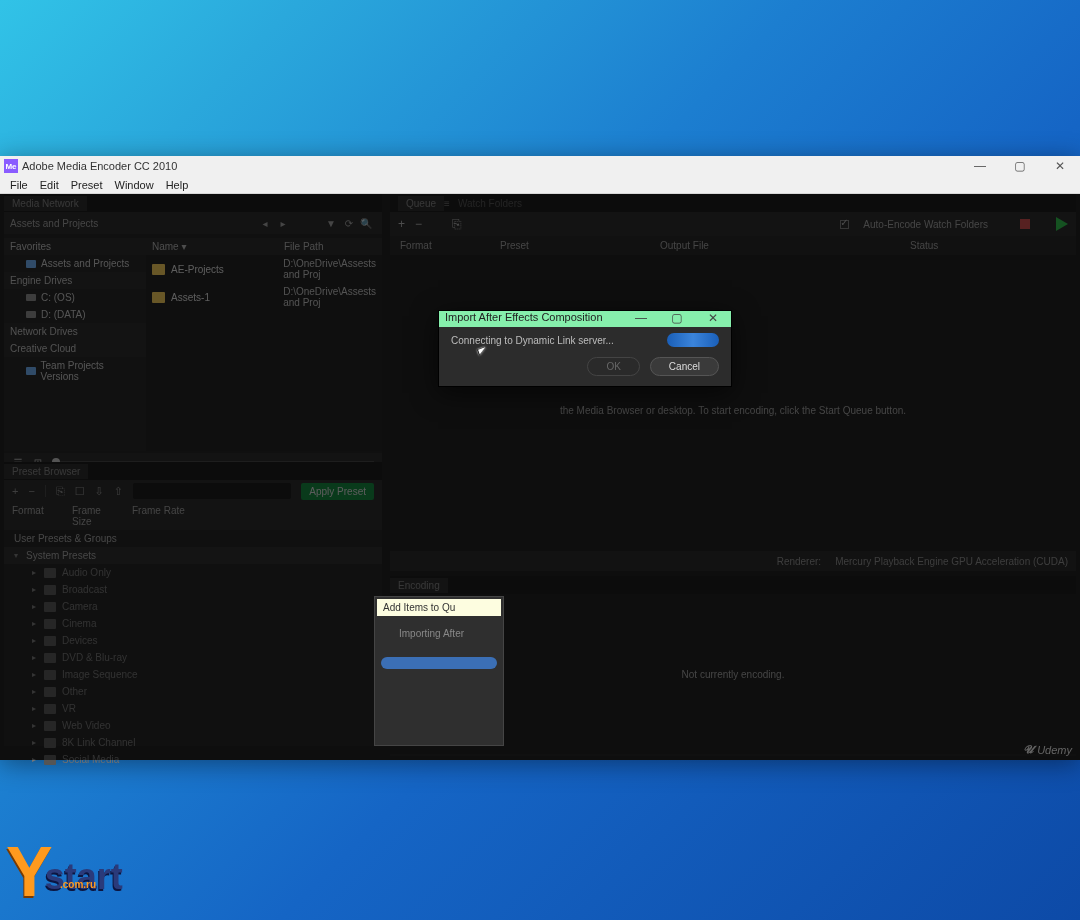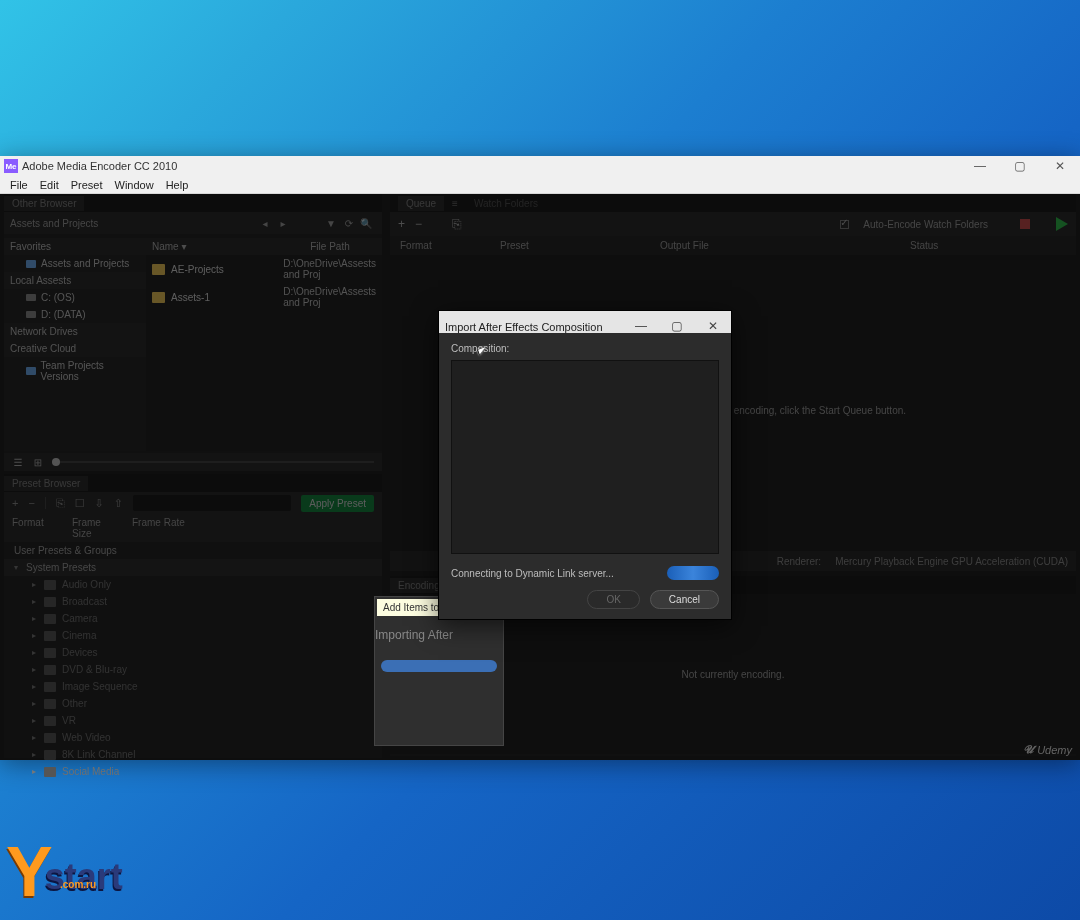--- a/index.html
+++ b/index.html
@@ -45,47 +45,47 @@
 .mb-toolbar .tspacer{flex:1;}
 .mb-toolbar .tbtn { width:18px; text-align:center; color:#999; }
 .tree { position:absolute; left:0; top:44px; width:142px; bottom:20px; background:#272727; overflow:hidden;}
 .tree-group { color:#b5b5b5; font-size:10px; padding:3px 6px; background:#2b2b2b;}
 .tree-item { color:#bdbdbd; font-size:10px; padding:3px 6px 3px 22px; display:flex; align-items:center; gap:5px;}
 .tree-item .disk { width:10px; height:7px; background:#888; border-radius:1px; }
 .tree-item .folder-ic { width:10px;height:8px;background:#6aa6e6;border-radius:1px;}
 .file-list { position:absolute; left:142px; top:44px; right:0; bottom:20px; background:#222;}
 .file-head { display:flex; background:#2b2b2b; font-size:10px; color:#aaa;}
 .file-head div { padding:3px 6px; }
-.fh-name { width:132px; } .fh-path { flex:1;text-align:center; }
+.fh-name { width:132px; } .fh-path { flex:1; }
 .file-row { display:flex; align-items:center; font-size:10px; color:#cfcfcf; padding:3px 6px;}
 .file-row .folder { width:14px; height:11px; background:#e7c158; margin-right:6px; border-radius:1px;}
 .fr-name { width:120px; } .fr-path { flex:1; color:#b8b8b8; }
 .mb-footer { position:absolute; left:0; right:0; bottom:0; height:18px; background:#2a2a2a; display:flex; align-items:center; gap:8px; padding:0 8px;}
 .mb-footer .ico { width:12px; text-align:center; color:#aaa; font-size:10px;}
 .mb-footer .slider { flex:1; height:2px; background:#444; position:relative;}
 .mb-footer .slider::before{content:"";position:absolute;left:0;top:-3px;width:8px;height:8px;border-radius:50%;background:#bbb;}
 
-.preset-browser { left:4px; top:280px; width:378px; height:284px; }
+.preset-browser { left:4px; top:268px; width:378px; height:284px; }
 .pb-toolbar { height:22px; background:#2b2b2b; display:flex; align-items:center; gap:10px; padding:0 8px; color:#888; font-size:11px;}
 .pb-toolbar .sep{width:1px;height:12px;background:#444;}
 .pb-toolbar .search { flex:1; height:16px; background:#1b1b1b; border-radius:2px;}
 .pb-toolbar .apply { background:#15803d; color:#ccc; font-size:10px; padding:3px 8px; border-radius:2px;}
 .pb-head { display:flex; font-size:10px; color:#999; background:#2b2b2b;}
 .pb-head div { padding:3px 8px;}
 .pbh-name{width:160px;} .pbh-fmt{width:60px;} .pbh-fs{width:60px;} .pbh-fr{flex:1;}
 .pb-row { font-size:10px; color:#6f6f6f; padding:3px 8px 3px 10px; display:flex; align-items:center; gap:6px;}
 .pb-row .caret{ width:6px; color:#777; font-size:8px;}
 .pb-row .ic { width:12px; height:10px; background:#555; border-radius:1px;}
 .pb-row.lead { color:#9c9c9c; background:#2d2d2d;}
 .pb-row.first { color:#9c9c9c;}
 .pb-sub { padding-left:28px; }
 
 
 .queue { left:390px; top:0; right:4px; width:686px; height:377px; }
-.queue .panel-tab-row { gap:8px; padding-left:8px;}
+.queue .panel-tab-row { gap:0; padding-left:8px;}
 .queue-toolbar { height:24px; background:#2a2a2a; display:flex; align-items:center; padding:0 8px; gap:10px; color:#aaa; font-size:12px;}
 .queue-toolbar .tspacer{flex:1;}
 .queue-toolbar .chk { width:9px;height:9px;border:1px solid #777; display:inline-block; margin-right:4px; position:relative;}
 .queue-toolbar .chk::after{content:"✓"; position:absolute; left:-1px; top:-4px; font-size:10px; color:#aaa;}
 small.lbl{font-size:10px;color:#9a9a9a;}
 .queue-toolbar .stop{width:10px;height:10px;background:#c14b4b;}
 .queue-toolbar .play{width:0;height:0;border-left:12px solid #2fb64a;border-top:7px solid transparent;border-bottom:7px solid transparent;}
 .queue-head { display:flex; font-size:10px; color:#999; background:#262626; padding:4px 0;}
 .queue-head div{padding:0 10px;}
 .qh1{width:100px;} .qh2{width:160px;} .qh3{width:250px;} .qh4{flex:1;}
@@ -97,29 +97,29 @@
 .enc-body { height:160px; background:#1f1f1f; display:flex; align-items:center; justify-content:center; font-size:10px; color:#9a9a9a;}
 
 .udemy { position:absolute; right:8px; bottom:4px; color:#dcdcdc; font-size:11px; font-style:italic; display:flex; align-items:center; gap:4px;}
 
 
 .tooltip-popup {
   position:absolute; left:374px; top:402px; width:130px; height:150px;
   background:#2f2f2f; border:1px solid #454545;
 }
 .tooltip-popup .tip { background:#fdfde0; color:#333; font-size:10px; padding:3px 6px; margin:2px; }
-.tooltip-popup .txt { color:#888; font-size:12px; padding:10px 0;}
+.tooltip-popup .txt { color:#888; font-size:10px; padding:10px 24px;}
 .tooltip-popup .prog { margin:8px 6px; height:12px; background:#3b6fb5; border-radius:6px;}
 
 
 .modal {
   position:absolute; left:438px; top:310px; width:294px;
   background:#2c2c2c; border:1px solid #000; box-shadow: 0 6px 24px rgba(0,0,0,.6);
 }
-.modal-title { height:22px; background:#e5e5e5; display:flex; align-items:flex-end; font-size:11px; color:#222; padding-left:6px;}
+.modal-title { height:16px; background:#86efac; display:flex; align-items:flex-start; font-size:11px; color:#222; padding-left:6px;}
 .modal-title .spacer{flex:1;}
 .modal-title .mctl { width:36px; text-align:center; font-size:12px; color:#444;}
 .modal-body { padding:10px 12px 6px 12px; }
 .modal-body .lbl { font-size:10px; color:#bdbdbd; margin-bottom:6px;}
 .modal-body .listbox { height:194px; background:#1f1f1f; border:1px solid #111;}
 .modal-footer { padding:6px 12px 10px 12px; display:flex; align-items:center; gap:8px;}
 .modal-footer .status { font-size:10px; color:#bdbdbd; flex:1;}
 .modal-footer .prog-pill { width:52px; height:14px; border-radius:8px; background:linear-gradient(90deg,#1a5fb8,#3b84db,#1a5fb8); }
 .modal-actions { padding:0 12px 10px 0; display:flex; justify-content:flex-end; gap:10px;}
 .modal-actions .btn { font-size:10px; padding:3px 18px; border-radius:10px; color:#ddd; text-align:center;}
@@ -154,39 +154,39 @@
     <span>Edit</span>
     <span>Preset</span>
     <span>Window</span>
     <span>Help</span>
   </div>
 
   <div class="workspace">
 
     <div class="panel media-browser">
       <div class="panel-tab-row">
-        <div class="panel-tab dim">Other Browser</div>
+        <div class="panel-tab dim">Media Network</div>
       </div>
       <div class="mb-toolbar">
         <span class="crumb">Assets and Projects</span>
         <span class="tspacer"></span>
         <span class="tbtn">◂</span>
         <span class="tbtn">▸</span>
         <span style="width:30px"></span>
         <span class="tbtn">▼</span>
         <span class="tbtn">⟳</span>
         <span class="tbtn">🔍</span>
       </div>
       <div class="tree">
         <div class="tree-group">Favorites</div>
         <div class="tree-item">
             <span class="folder-ic"></span>
             <span>Assets and Projects</span>
           </div>
-        <div class="tree-group">Local Assests</div>
+        <div class="tree-group">Engine Drives</div>
         <div class="tree-item">
             <span class="disk"></span>
             <span>C: (OS)</span>
           </div>
         <div class="tree-item">
             <span class="disk"></span>
             <span>D: (DATA)</span>
           </div>
         <div class="tree-group">Network Drives</div>
         <div class="tree-group">Creative Cloud</div>
@@ -368,24 +368,20 @@
 </div>
 
 <div class="modal">
   <div class="modal-title">
     <span>Import After Effects Composition</span>
     <div class="spacer"></div>
     <div class="mctl">—</div>
     <div class="mctl">▢</div>
     <div class="mctl">✕</div>
   </div>
-  <div class="modal-body">
-    <div class="lbl">Composition:</div>
-    <div class="listbox"></div>
-  </div>
   <div class="modal-footer">
     <div class="status">Connecting to Dynamic Link server...</div>
     <div class="prog-pill"></div>
   </div>
   <div class="modal-actions">
     <div class="btn ok">OK</div>
     <div class="btn cancel">Cancel</div>
   </div>
 </div>
 

